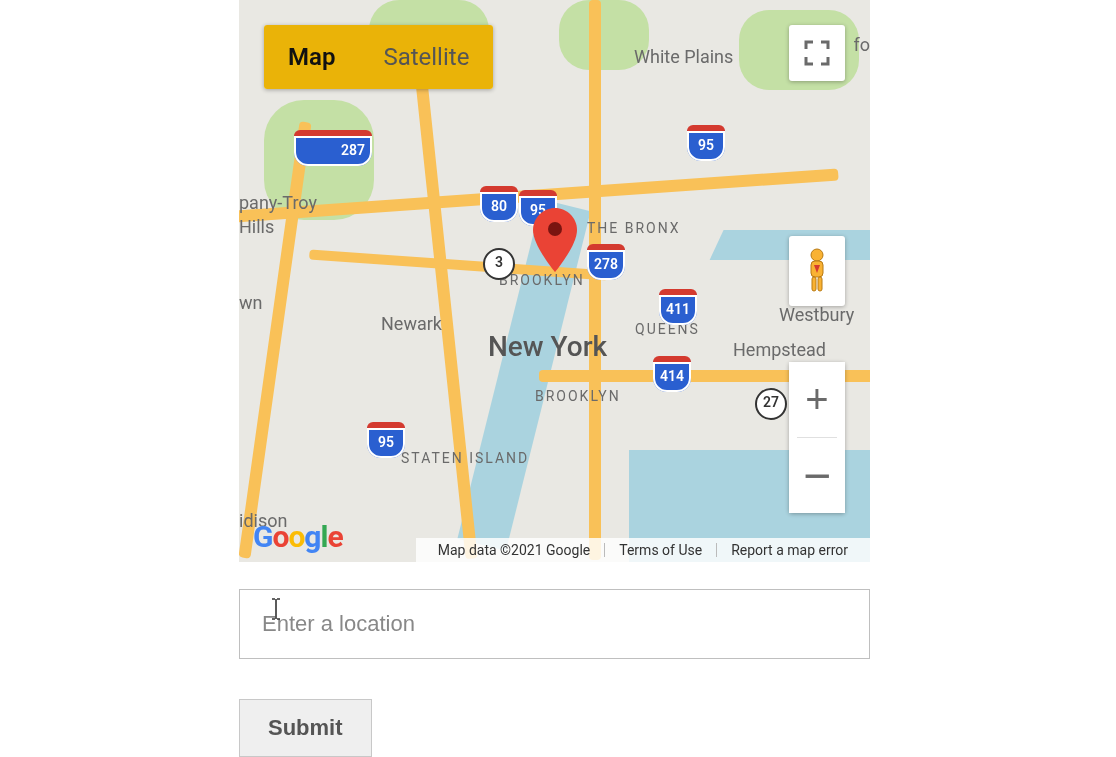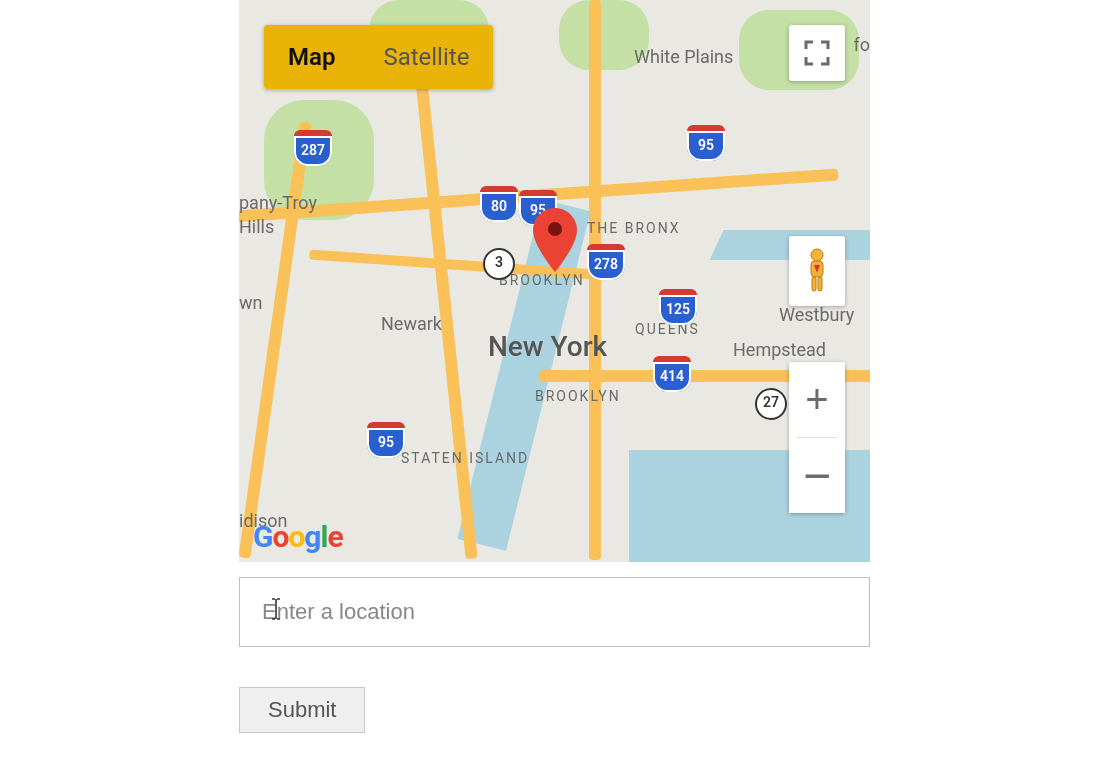--- a/index.html
+++ b/index.html
@@ -127,39 +127,40 @@
   
   .marker {
     position:absolute;
     left:50%; top:208px;
     transform:translateX(-50%);
     pointer-events:none;
   }
   
   .loc-input {
     display:block; width:100%; box-sizing:border-box;
-    margin-top:15px;
+    margin-top:27px;
     height:70px;
     border:1px solid #bfbfbf;
     background:#fff;
     font-size:22px;
     color:#888;
     padding:0 22px;
     font-family:Arial, sans-serif;
   }
   .loc-input::placeholder{ color:#888; }
   .submit-btn {
     margin-top:40px;
-    height:46px; padding:8px 28px;
+    height:58px; padding:8px 28px;
     background:#efefef;
     border:1px solid #c8c8c8;
     font-size:22px;
     color:#555;
     font-family:Arial, sans-serif;
     cursor:pointer;
+    font-weight:bold;
   }
   
   .text-cursor {
     position:absolute; left:30px; top:597px;
     font-size:22px; color:#333; pointer-events:none;
   }
 </style>
 </head>
 <body>
 
@@ -194,26 +195,26 @@
     <div class="label small letter" style="left:260px; top:272px;">BROOKLYN</div>
     <div class="label" style="left:142px; top:313px;">Newark</div>
     <div class="label big" style="left:249px; top:330px;">New York</div>
     <div class="label small letter" style="left:396px; top:321px;">QUEENS</div>
     <div class="label small letter" style="left:296px; top:388px;">BROOKLYN</div>
     <div class="label" style="left:494px; top:339px;">Hempstead</div>
     <div class="label" style="left:540px; top:304px;">Westbury</div>
     <div class="label" style="left:0px; top:510px;">idison</div>
     <div class="label small letter" style="left:130px; top:450px;margin-left:32px;">STATEN ISLAND</div>
 
-    <div class="shield" style="left:55px; top:130px;">287</div>
+    <div class="shield" style="left:55px; top:130px;padding-left:40px;">287</div>
     <div class="shield" style="left:241px; top:186px;">80</div>
     <div class="shield" style="left:280px; top:190px;">95</div>
     <div class="shield" style="left:448px; top:125px;">95</div>
     <div class="shield" style="left:348px; top:244px;">278</div>
-    <div class="shield" style="left:420px; top:289px;">125</div>
+    <div class="shield" style="left:420px; top:289px;">411</div>
     <div class="shield" style="left:414px; top:356px;">414</div>
     <div class="shield" style="left:128px; top:422px;">95</div>
     <div class="shield state" style="left:244px; top:248px;">3</div>
     <div class="shield state" style="left:516px; top:388px;">27</div>
 
     <div class="marker">
       <svg width="44" height="64" viewBox="0 0 44 64">
         <path d="M22 0C10 0 0 9.8 0 22c0 16 22 42 22 42s22-26 22-42C44 9.8 34 0 22 0z" fill="#ea4335"></path>
         <circle cx="22" cy="21" r="7" fill="#7a1410"></circle>
       </svg>
@@ -246,20 +247,27 @@
     <div class="zoom">
       <button>+</button>
       <div class="sep"></div>
       <button style="font-size:48px; line-height:30px;">−</button>
     </div>
 
     <div class="google-logo">
       <span>G</span><span>o</span><span>o</span><span>g</span><span>l</span><span>e</span>
     </div>
 
+    <div class="attrib">
+      <span>Map data ©2021 Google</span>
+      <span class="sep"></span>
+      <a href="#">Terms of Use</a>
+      <span class="sep"></span>
+      <a href="#">Report a map error</a>
+    </div>
 
   </div>
 
   <input type="text" class="loc-input" placeholder="Enter a location" value="" style="">
 
   <div class="text-cursor">
     <svg width="14" height="24" viewBox="0 0 14 24" stroke="#333" stroke-width="1.6" fill="none">
       <path d="M3 2 H6 M8 2 H11 M7 2 V22 M3 22 H6 M8 22 H11"></path>
     </svg>
   </div>

